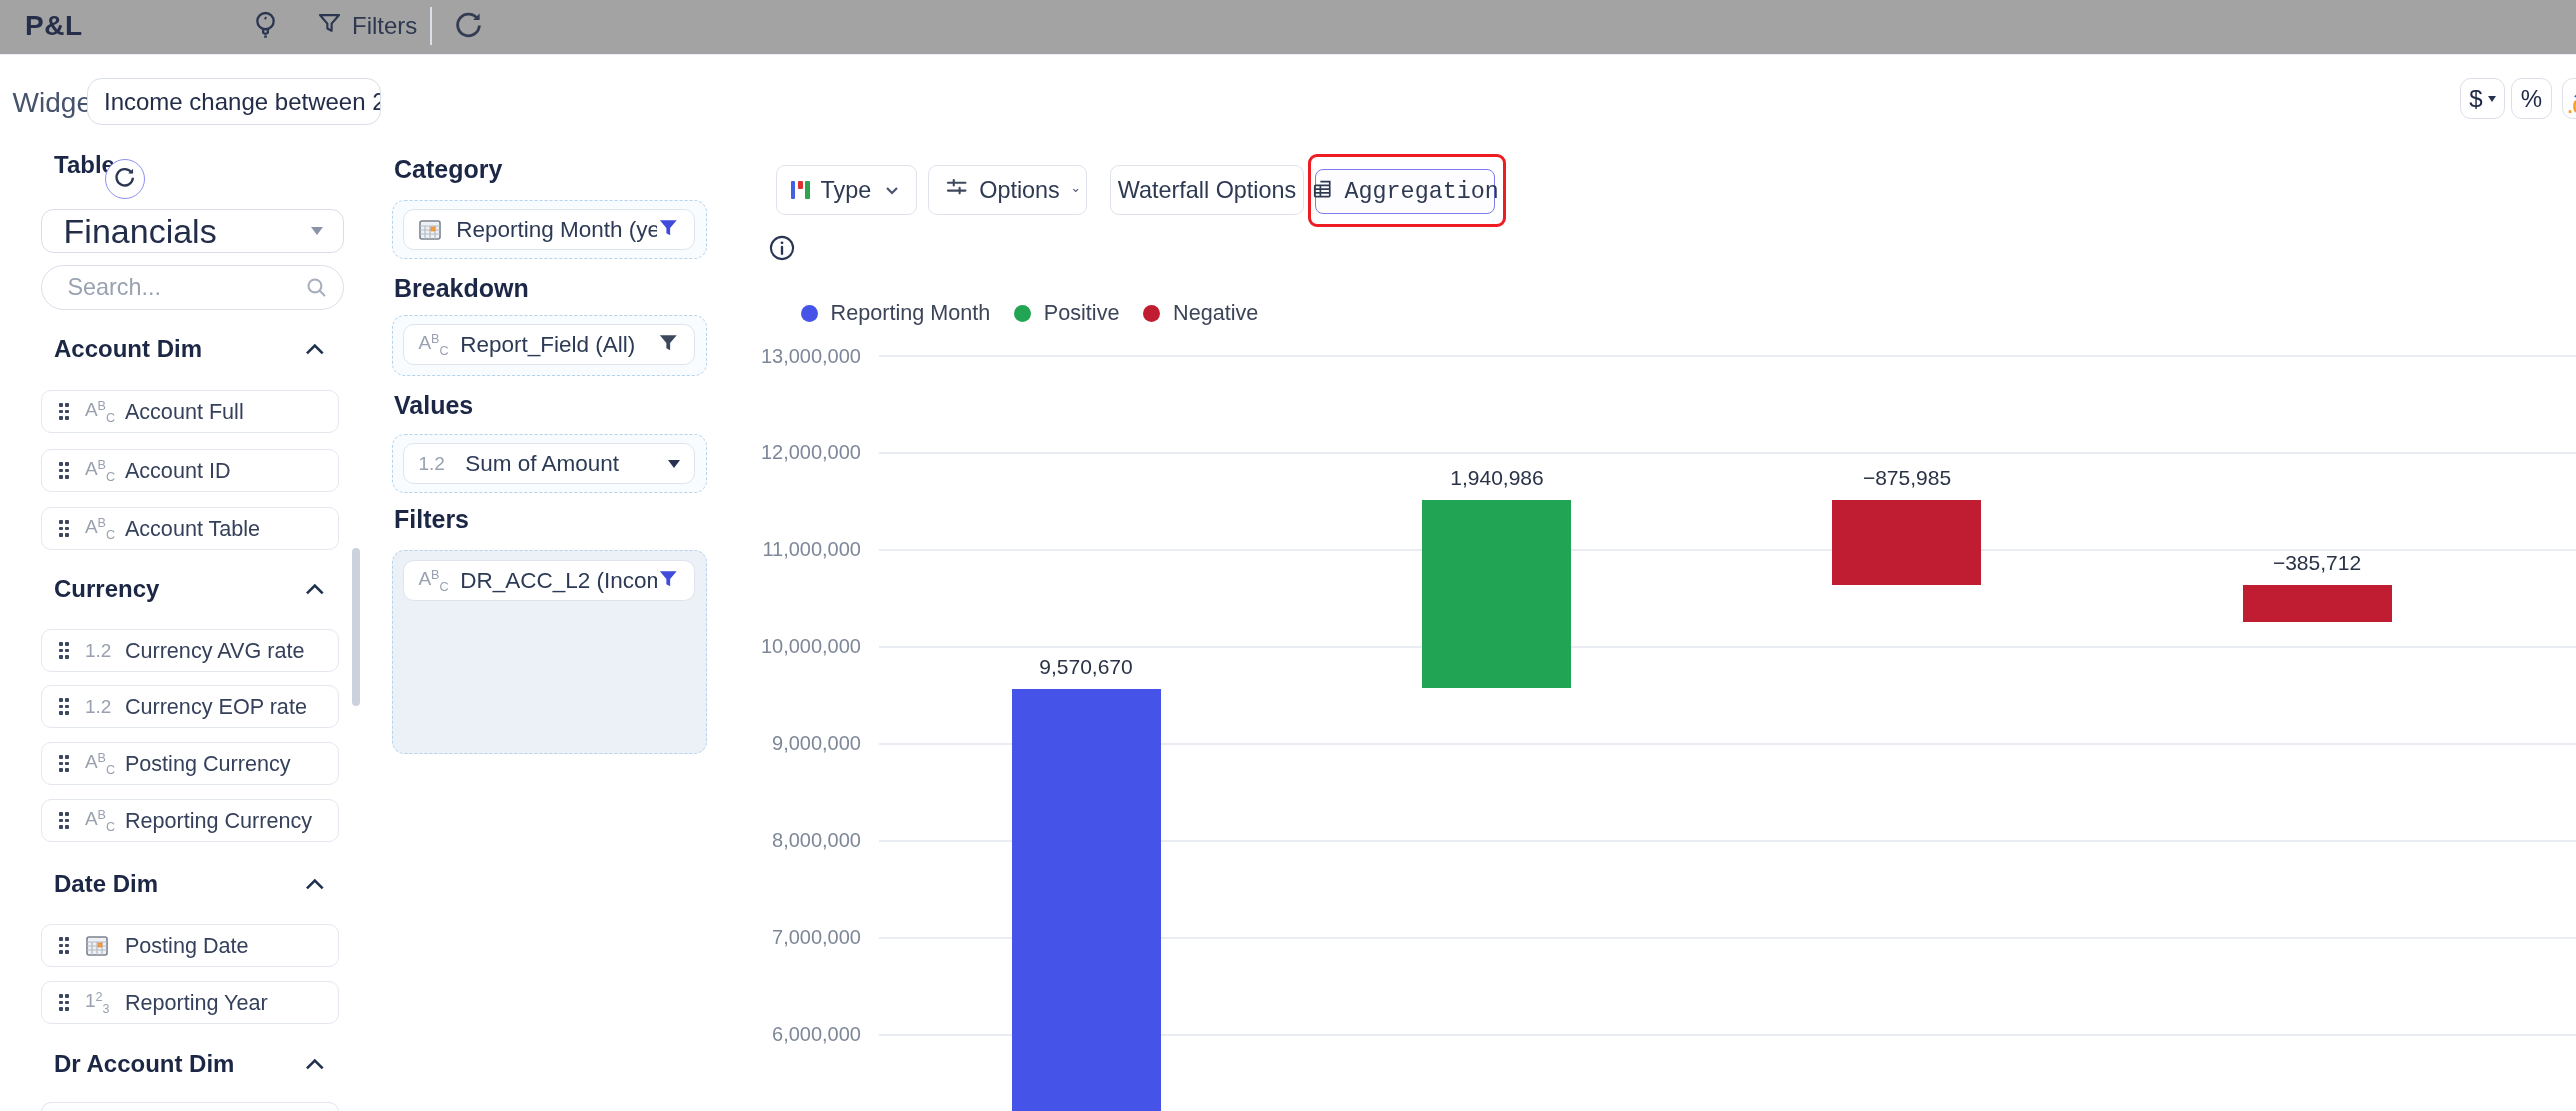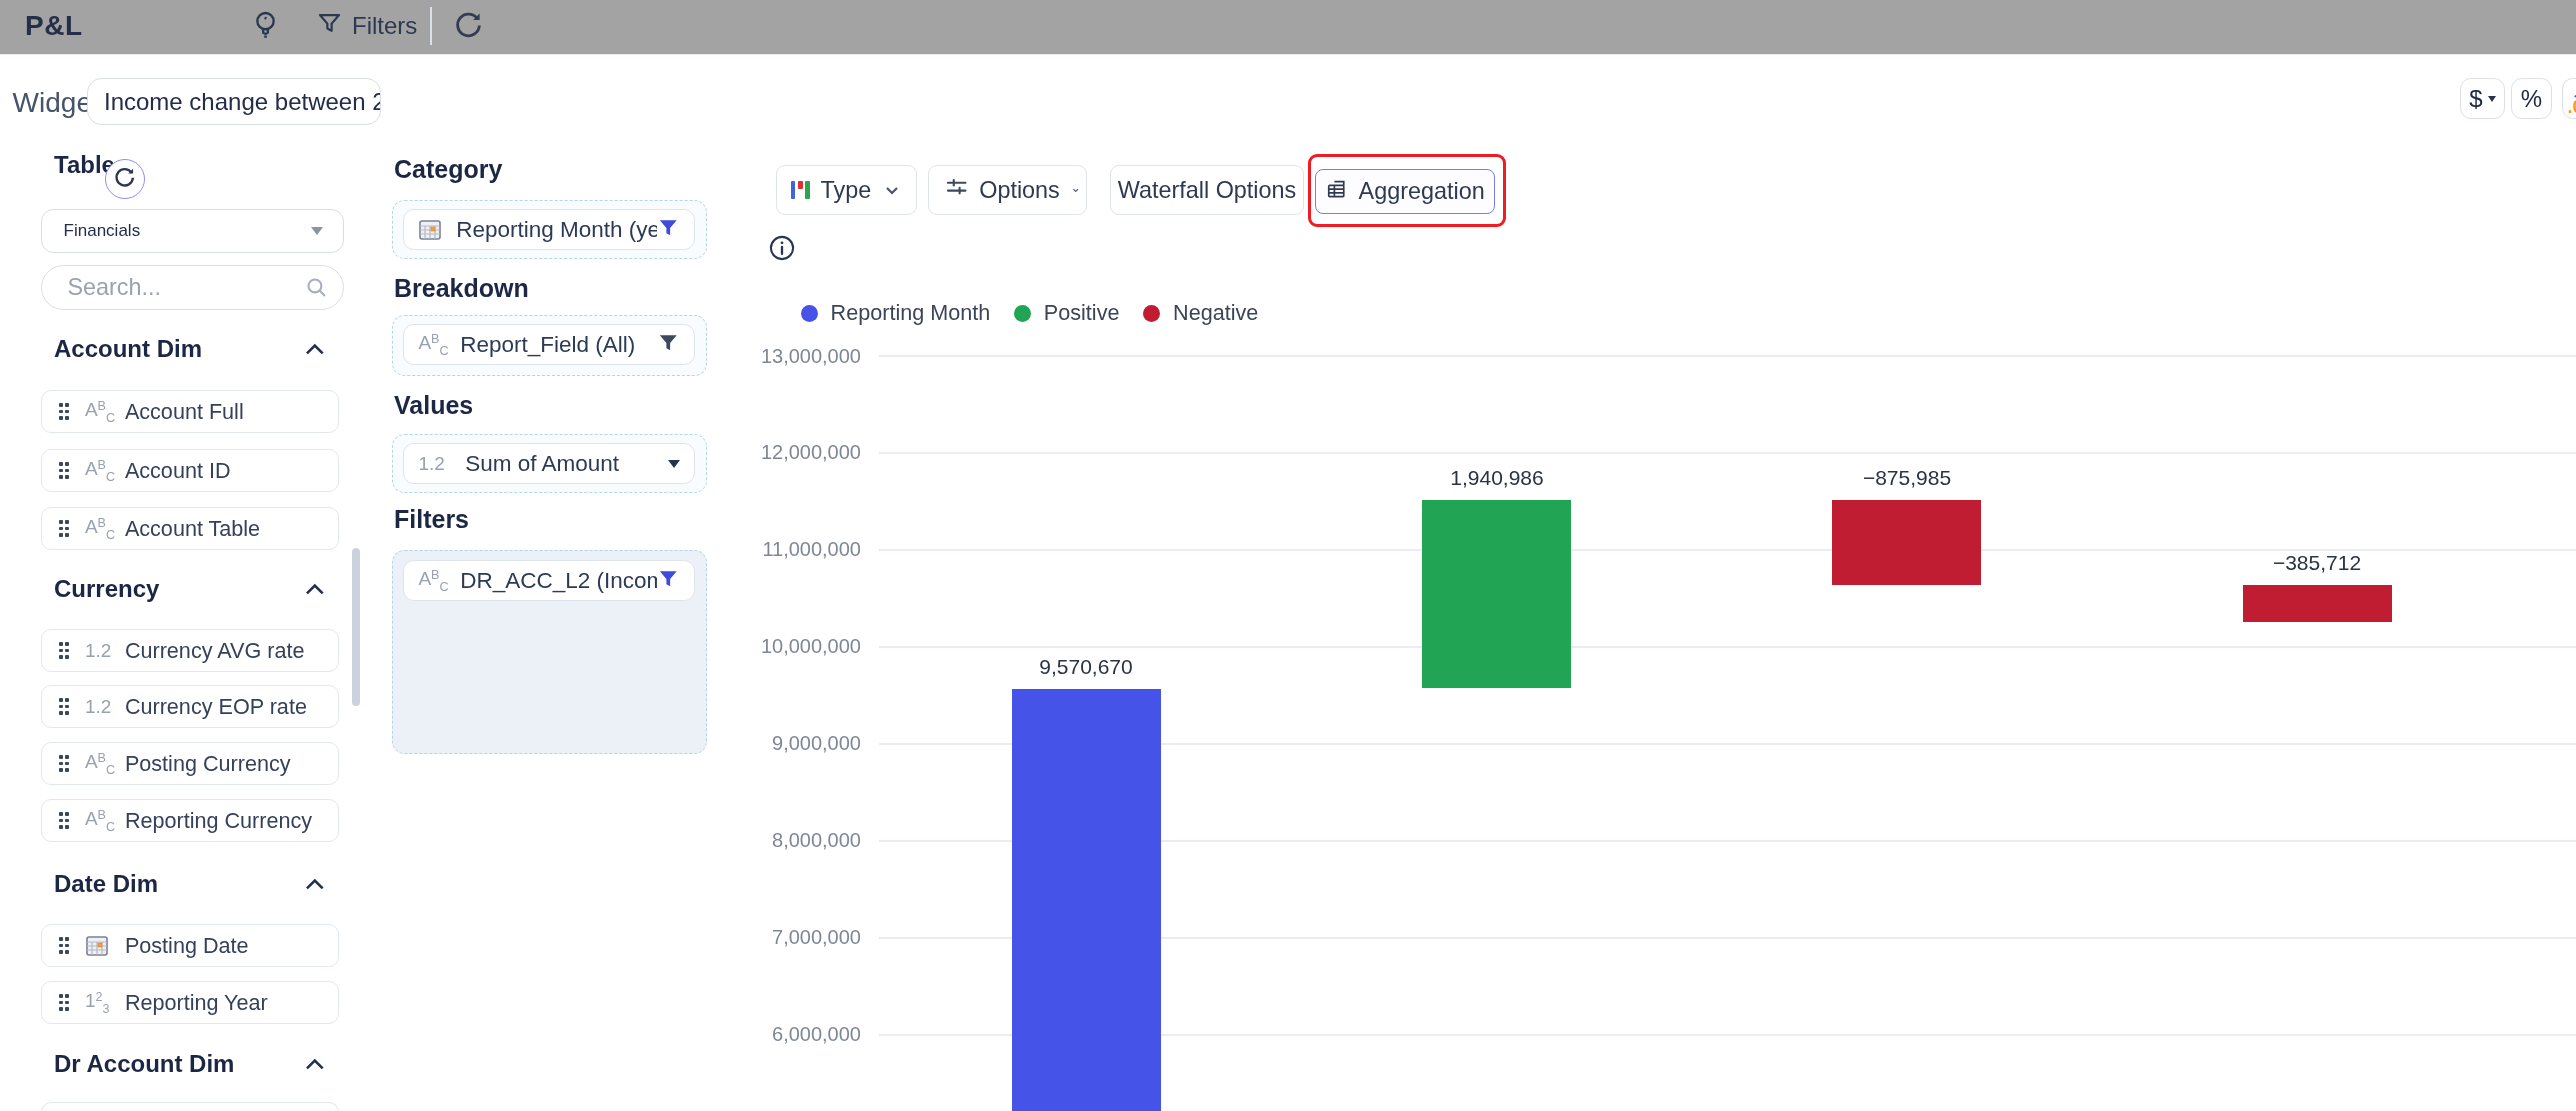--- a/index.html
+++ b/index.html
@@ -28,21 +28,21 @@
   .fmt-cut{left:2562px;width:49px;overflow:hidden;}
   .caret-down{width:0;height:0;border-left:5.4px solid transparent;border-right:5.4px solid transparent;border-top:7.2px solid #27324e;}
   .cut-arrow{position:absolute;left:6.3px;top:0px;color:#4a5ae8;font-size:23.4px;font-weight:700;}
   .cut-dot{position:absolute;left:4.5px;top:18px;color:#f59a23;font-size:18px;font-weight:700;}
 
   
   .side-title{position:absolute;left:54px;top:151px;font-size:24px;font-weight:700;color:#1c2746;}
   .side-refresh{position:absolute;left:105px;top:159px;width:40px;height:40px;border:1.8px solid #8d8ff2;border-radius:50%;
                 background:#fff;display:flex;align-items:center;justify-content:center;}
   .table-select{position:absolute;left:41px;top:209px;width:303px;height:44px;border:1.8px solid #d8dde7;border-radius:12.6px;
-                background:#fff;display:flex;align-items:center;font-size:17px;color:#232d49;padding-left:21.6px;box-sizing:border-box;}
+                background:#fff;display:flex;align-items:center;font-size:34px;color:#232d49;padding-left:21.6px;box-sizing:border-box;}
   .table-select .sel-caret{position:absolute;right:20px;width:0;height:0;border-left:6.3px solid transparent;
                 border-right:6.3px solid transparent;border-top:8px solid #8a93a4;}
   .search-box{position:absolute;left:41px;top:265px;width:303px;height:45px;border:1.8px solid #dadfe8;border-radius:23.4px;
               background:#fff;box-sizing:border-box;}
   .search-box input{position:absolute;left:23.4px;top:3.6px;width:225px;height:34px;border:none;outline:none;font-size:23.4px;
               color:#454f66;font-family:"Liberation Sans",sans-serif;}
   .search-box input::placeholder{color:#9aa2b2;}
   .search-ic{position:absolute;right:14.4px;top:9px;}
   .side-section{position:absolute;left:54px;width:272px;height:29px;display:flex;align-items:center;justify-content:space-between;}
   .side-section .s-label{font-size:24px;font-weight:700;color:#1c2746;}
@@ -71,21 +71,21 @@
   .values-caret{margin-left:auto;width:0;height:0;border-left:6.3px solid transparent;border-right:6.3px solid transparent;
                 border-top:8px solid #27324e;}
 
   
   .tool-btn{position:absolute;top:165px;height:50px;background:#fff;border:1.8px solid #dfe3eb;border-radius:9px;
             display:flex;align-items:center;justify-content:center;gap:10.8px;font-size:23.4px;color:#2e3952;}
   .type-btn{left:776px;width:141px;}
   .options-btn{left:928px;width:159px;padding-left:16px;}
   .waterfall-btn{left:1110px;width:194px;}
   .aggregation-btn{left:1315px;top:169px;width:180px;height:45px;background:#fdfdff;border:1.8px solid #7a7cf0;border-radius:8px;
-            position:absolute;display:flex;align-items:center;justify-content:center;gap:10.8px;font-size:23.4px;color:#2e3952;}
+            position:absolute;display:flex;align-items:center;justify-content:center;gap:10.8px;font-size:23.4px;color:#2e3952;font-family:Liberation Mono, monospace;}
   .annotation-box{position:absolute;left:1308px;top:154px;width:198px;height:73px;border:3.6px solid #ee1d23;border-radius:9px;
             box-sizing:border-box;pointer-events:none;}
   .type-ic{display:inline-flex;align-items:flex-end;gap:2.7px;height:18px;}
   .type-ic b{width:4.5px;border-radius:0.9px;display:block;}
   .type-ic .t1{height:18px;background:#4262e0;}
   .type-ic .t2{height:8px;background:#e03131;align-self:flex-start;}
   .type-ic .t3{height:18px;background:#2da44e;}
 
   
   .chart-title{position:absolute;left:768px;top:234px;font-size:26px;font-weight:700;color:#22304e;display:flex;align-items:center;gap:12.6px;}

